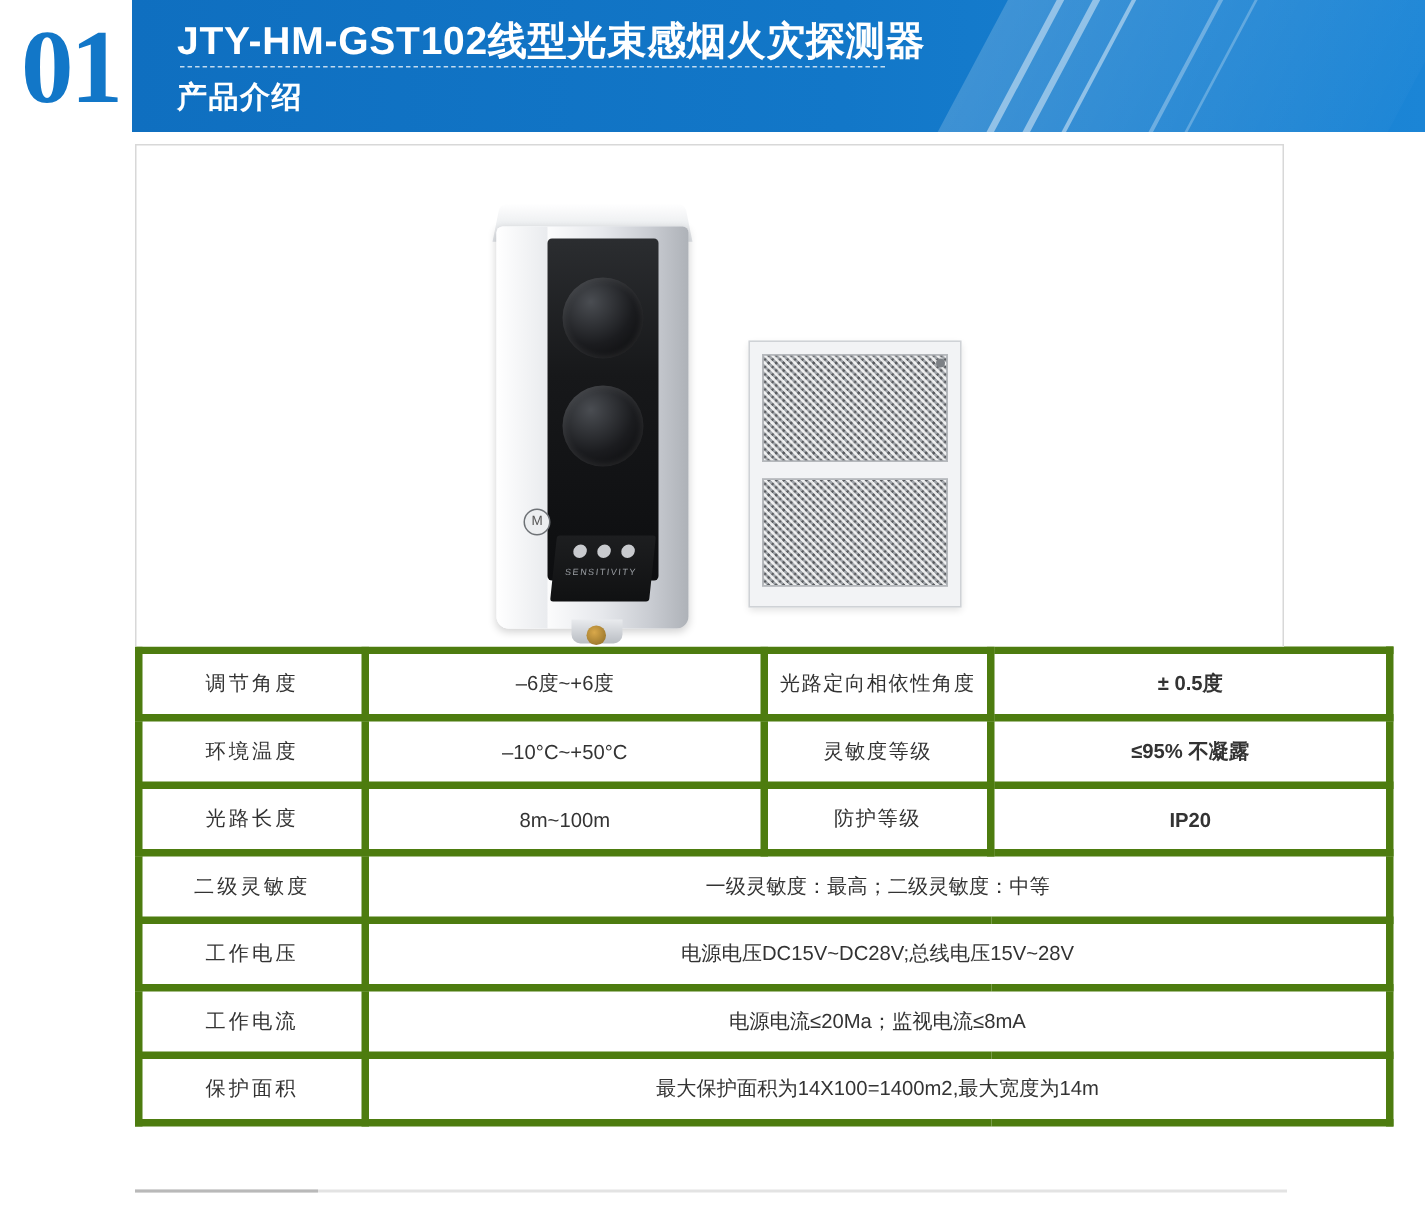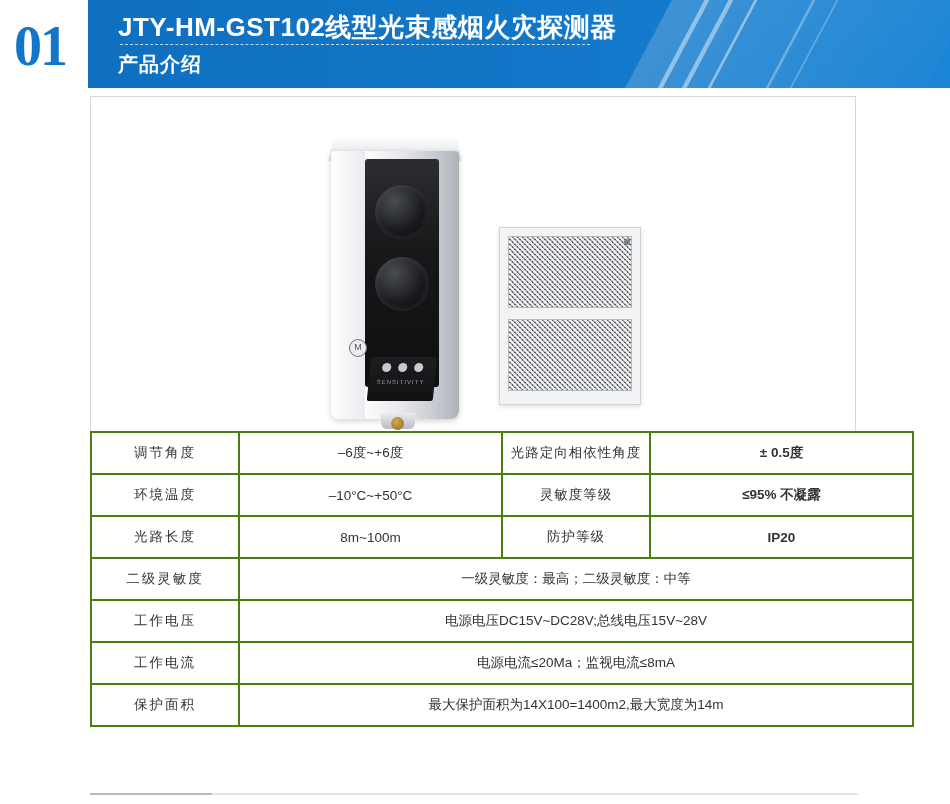--- a/index.html
+++ b/index.html
@@ -48,21 +48,21 @@
     top: -14px;
     width: 5px;
     height: 120px;
     transform: skewX(-28deg);
     background: rgba(255,255,255,0.45);
   }
   .header-number {
     position: absolute;
     left: 14px;
     top: 4px;
-    font-size: 56px;
+    font-size: 70px;
     font-weight: bold;
     color: #1277c8;
     font-family: "Liberation Serif", "DejaVu Serif", serif;
     letter-spacing: -2px;
     z-index: 5;
     line-height: 84px;
   }
   .header-title {
     position: absolute;
     left: 118px;
@@ -267,21 +267,21 @@
 
   
   table.spec {
     width: 766px;
     border-collapse: collapse;
     font-size: 13.5px;
     background: #fff;
     table-layout: fixed;
   }
   table.spec td {
-    border: 2px solid #4d7c0f;
+    border: 5px solid #4d7c0f;
     height: 36px;
     text-align: center;
     color: #333;
     padding: 2px 6px;
     vertical-align: middle;
   }
   td.label {
     width: 134px;
     letter-spacing: 2px;
   }

